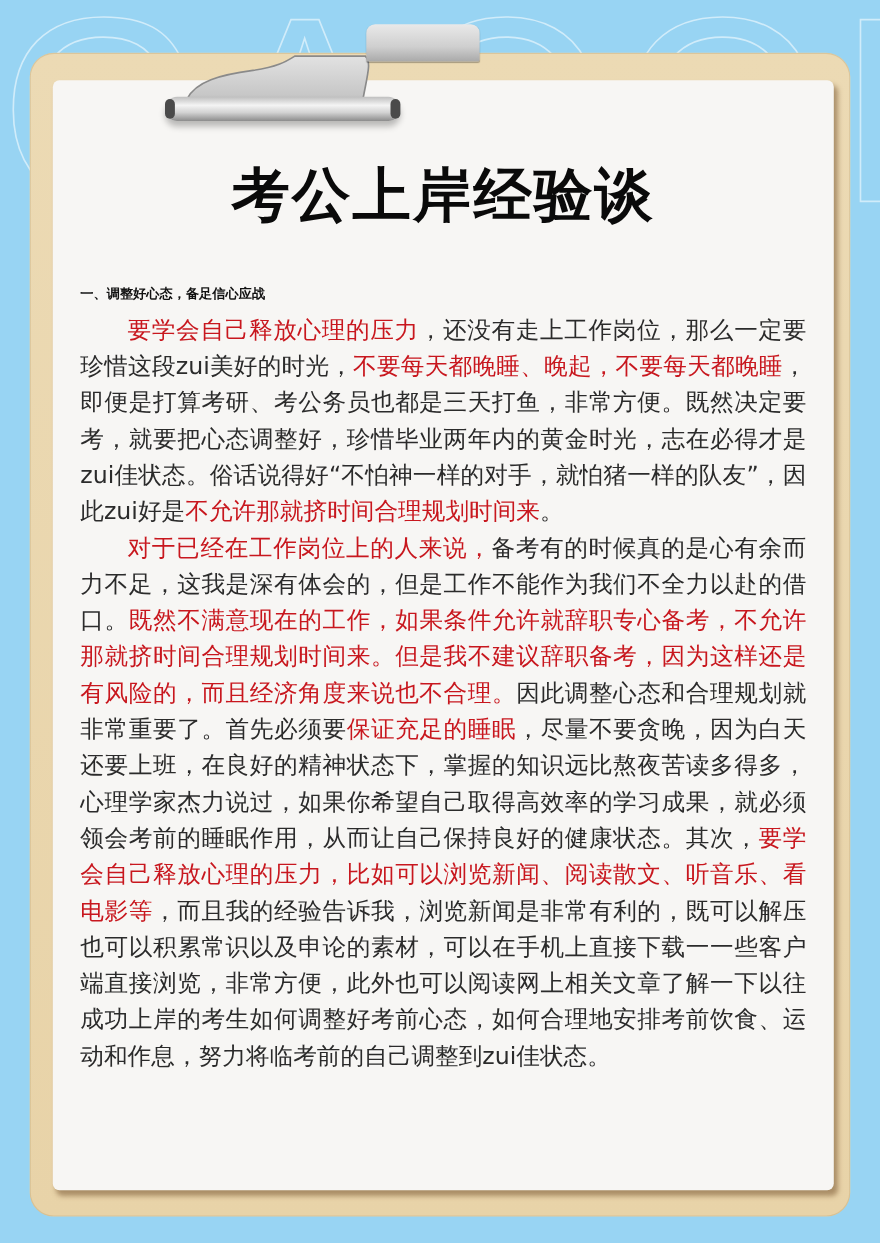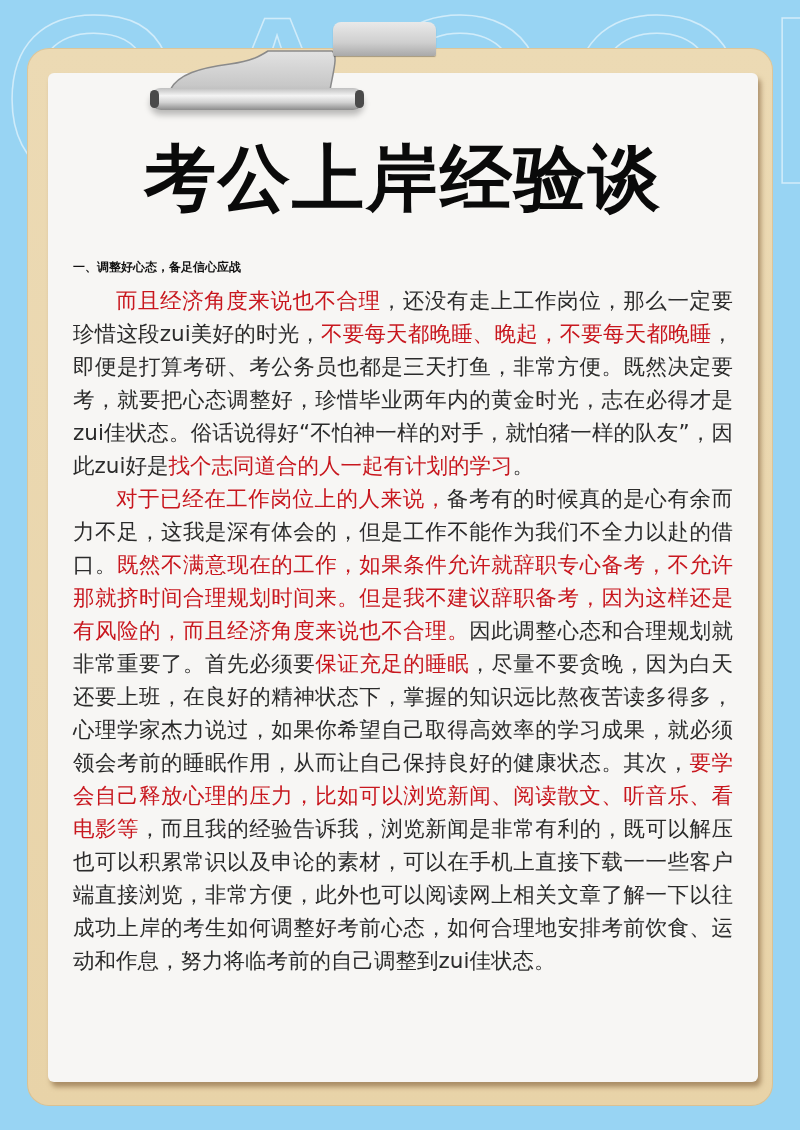--- a/index.html
+++ b/index.html
@@ -49,21 +49,21 @@
     content: ""; position: absolute; top: 2px; width: 9px; height: 18px;
     background: #4a4a4a; border-radius: 5px;
   }
   .clip-bar::before { left: 0; }
   .clip-bar::after { right: 0; }
   .title {
     position: absolute; left: 48px; top: 128px; width: 710px;
     text-align: center;
     font-family: "DejaVu Sans", sans-serif;
     font-weight: bold;
-    font-size: 72px; line-height: 100px;
+    font-size: 53px; line-height: 100px;
     color: #0a0a0a;
     letter-spacing: 2px;
   }
   .content {
     position: absolute; left: 73px; top: 252px; width: 660px;
     color: #2b2b2b;
     font-size: 21.5px; line-height: 33px;
     text-align: justify;
   }
   .section-heading {
@@ -91,18 +91,18 @@
   <path d="M10,40 C18,24 40,18 70,14 C92,11 100,6 108,1 L172,1 C178,6 174,18 170,40 Z" fill="url(#plateGrad)" stroke="#8a8a8a" stroke-width="1.5"></path>
 </svg>
 <div class="clip-top"></div>
 <div class="clip-bar"></div>
 
 <div class="title">考公上岸经验谈</div>
 
 <div class="content">
   <div class="section-heading">一、调整好心态，备足信心应战</div>
   <p>
-    <span class="hl">而且经济角度来说也不合理</span><span>，还没有走上工作岗位，那么一定要珍惜这段zui美好的时光，</span><span class="hl">不要每天都晚睡、晚起，不要每天都晚睡</span><span>，即便是打算考研、考公务员也都是三天打鱼，非常方便。既然决定要考，就要把心态调整好，珍惜毕业两年内的黄金时光，志在必得才是zui佳状态。俗话说得好“不怕神一样的对手，就怕猪一样的队友”，因此zui好是</span><span class="hl">找个志同道合的人一起有计划的学习</span><span>。</span>
+    <span class="hl">要学会自己释放心理的压力</span><span>，还没有走上工作岗位，那么一定要珍惜这段zui美好的时光，</span><span class="hl">不要每天都晚睡、晚起，不要每天都晚睡</span><span>，即便是打算考研、考公务员也都是三天打鱼，非常方便。既然决定要考，就要把心态调整好，珍惜毕业两年内的黄金时光，志在必得才是zui佳状态。俗话说得好“不怕神一样的对手，就怕猪一样的队友”，因此zui好是</span><span class="hl">不允许那就挤时间合理规划时间来</span><span>。</span>
   </p>
   <p>
     <span class="hl">对于已经在工作岗位上的人来说，</span><span>备考有的时候真的是心有余而力不足，这我是深有体会的，但是工作不能作为我们不全力以赴的借口。</span><span class="hl">既然不满意现在的工作，如果条件允许就辞职专心备考，不允许那就挤时间合理规划时间来。但是我不建议辞职备考，因为这样还是有风险的，而且经济角度来说也不合理。</span><span>因此调整心态和合理规划就非常重要了。首先必须要</span><span class="hl">保证充足的睡眠</span><span>，尽量不要贪晚，因为白天还要上班，在良好的精神状态下，掌握的知识远比熬夜苦读多得多，心理学家杰力说过，如果你希望自己取得高效率的学习成果，就必须领会考前的睡眠作用，从而让自己保持良好的健康状态。其次，</span><span class="hl">要学会自己释放心理的压力，比如可以浏览新闻、阅读散文、听音乐、看电影等</span><span>，而且我的经验告诉我，浏览新闻是非常有利的，既可以解压也可以积累常识以及申论的素材，可以在手机上直接下载一一些客户端直接浏览，非常方便，此外也可以阅读网上相关文章了解一下以往成功上岸的考生如何调整好考前心态，如何合理地安排考前饮食、运动和作息，努力将临考前的自己调整到zui佳状态。</span>
   </p>
 </div>
 
 </body></html>

